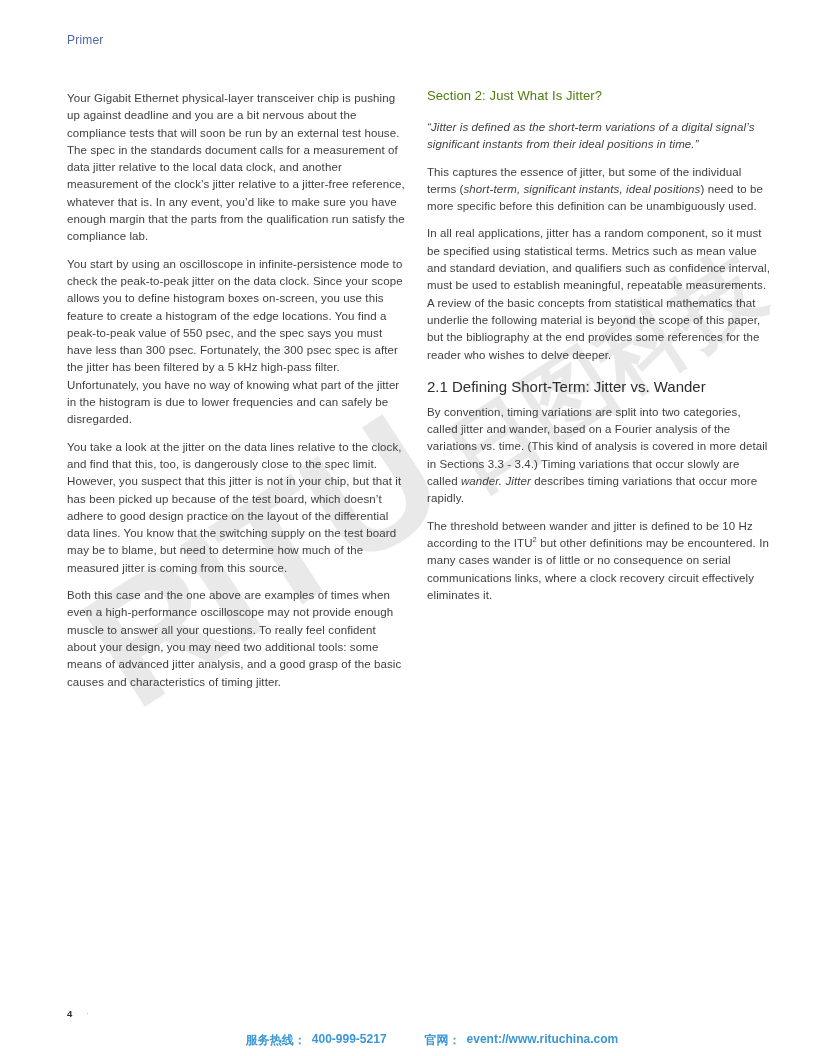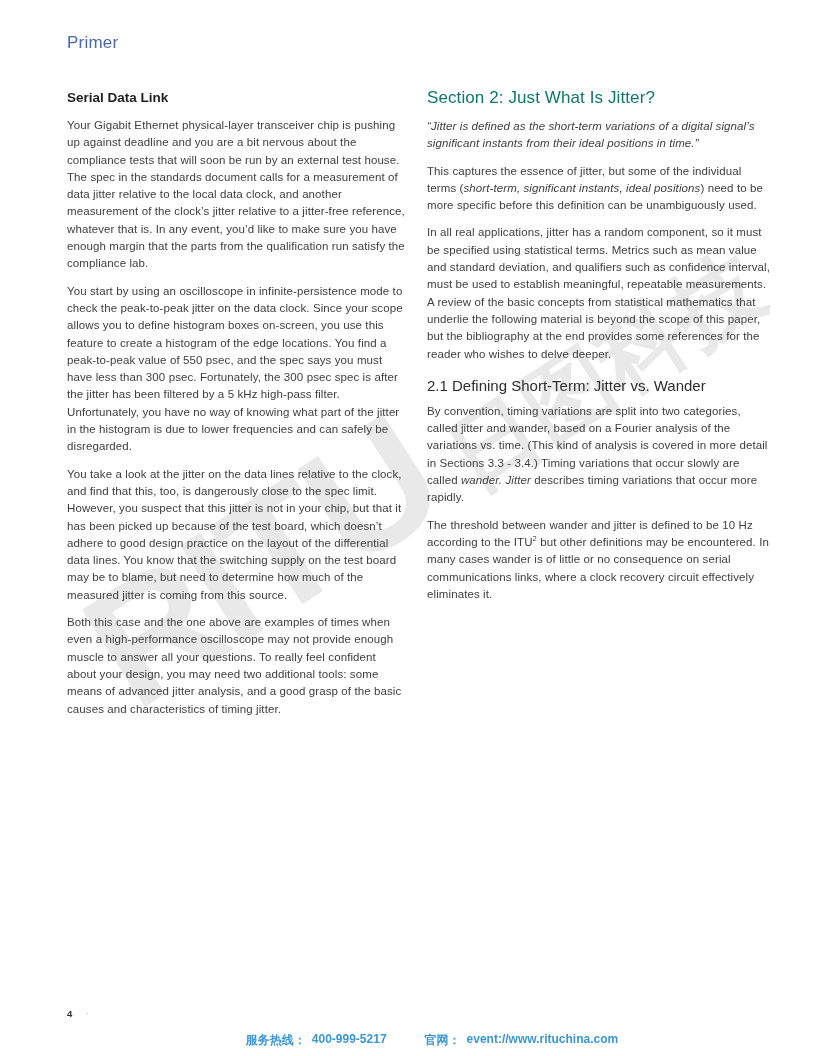--- a/index.html
+++ b/index.html
@@ -14,35 +14,35 @@
     position:absolute; left:0px; top:370px; width:870px; height:220px;
     display:flex; align-items:baseline; justify-content:center; gap:28px;
     transform:rotate(-33deg); z-index:0; pointer-events:none;
     color:#e9e9e9; white-space:nowrap; user-select:none;
   }
   .wm-latin { font-size:168px; font-weight:800; letter-spacing:-4px; line-height:1; }
   .wm-cjk   { font-size:88px;  font-weight:700; line-height:1; }
   
   .doc-header {
     position:absolute; left:67px; top:33px; z-index:2;
-    font-size:17px; color:#4a67a8; letter-spacing:0.2px;
+    font-size:12px; color:#4a67a8; letter-spacing:0.2px;
   }
   
   .col { position:absolute; z-index:1; color:#3e3e3e; }
   .col-left  { left:67px;  top:90px; width:341px; }
   .col-right { left:427px; top:88px; width:346px; }
   .col p {
     margin:0 0 10px 0; font-size:11.5px; line-height:17.3px;
     color:#3e3e3e; letter-spacing:0.1px;
   }
   .h-left {
     margin:0 0 12px 0; font-size:13.5px; font-weight:700; color:#1f1f1f;
   }
   .h-section {
-    margin:0 0 10px 0; font-size:17px; font-weight:400; color:#0f766e;
+    margin:0 0 16px 0; font-size:13px; font-weight:400; color:#4d7c0f;
     letter-spacing:0.1px;
   }
   .h-sub {
     margin:14px 0 9px 0; font-size:15px; font-weight:400; color:#2d2d2d;
   }
   .quote { font-style:italic; }
   .it { font-style:italic; }
   sup.fn { font-size:7.5px; vertical-align:super; line-height:0; }
   
   .page-number {
@@ -68,21 +68,20 @@
 <div class="page">
 
   <div class="watermark">
     <span class="wm-latin">RITU</span>
     <span class="wm-cjk">日图科技</span>
   </div>
 
   <div class="doc-header">Primer</div>
 
   <div class="col col-left">
-    <h2 class="h-left">Serial Data Link</h2>
     <p>Your Gigabit Ethernet physical-layer transceiver chip is pushing up against deadline and you are a bit nervous about the compliance tests that will soon be run by an external test house. The spec in the standards document calls for a measurement of data jitter relative to the local data clock, and another measurement of the clock’s jitter relative to a jitter-free reference, whatever that is. In any event, you’d like to make sure you have enough margin that the parts from the qualification run satisfy the compliance lab.</p>
     <p>You start by using an oscilloscope in infinite-persistence mode to check the peak-to-peak jitter on the data clock. Since your scope allows you to define histogram boxes on-screen, you use this feature to create a histogram of the edge locations. You find a peak-to-peak value of 550 psec, and the spec says you must have less than 300 psec. Fortunately, the 300 psec spec is after the jitter has been filtered by a 5 kHz high-pass filter. Unfortunately, you have no way of knowing what part of the jitter in the histogram is due to lower frequencies and can safely be disregarded.</p>
     <p>You take a look at the jitter on the data lines relative to the clock, and find that this, too, is dangerously close to the spec limit. However, you suspect that this jitter is not in your chip, but that it has been picked up because of the test board, which doesn’t adhere to good design practice on the layout of the differential data lines. You know that the switching supply on the test board may be to blame, but need to determine how much of the measured jitter is coming from this source.</p>
     <p>Both this case and the one above are examples of times when even a high-performance oscilloscope may not provide enough muscle to answer all your questions. To really feel confident about your design, you may need two additional tools: some means of advanced jitter analysis, and a good grasp of the basic causes and characteristics of timing jitter.</p>
   </div>
 
   <div class="col col-right">
     <h1 class="h-section">Section 2: Just What Is Jitter?</h1>
 
 

